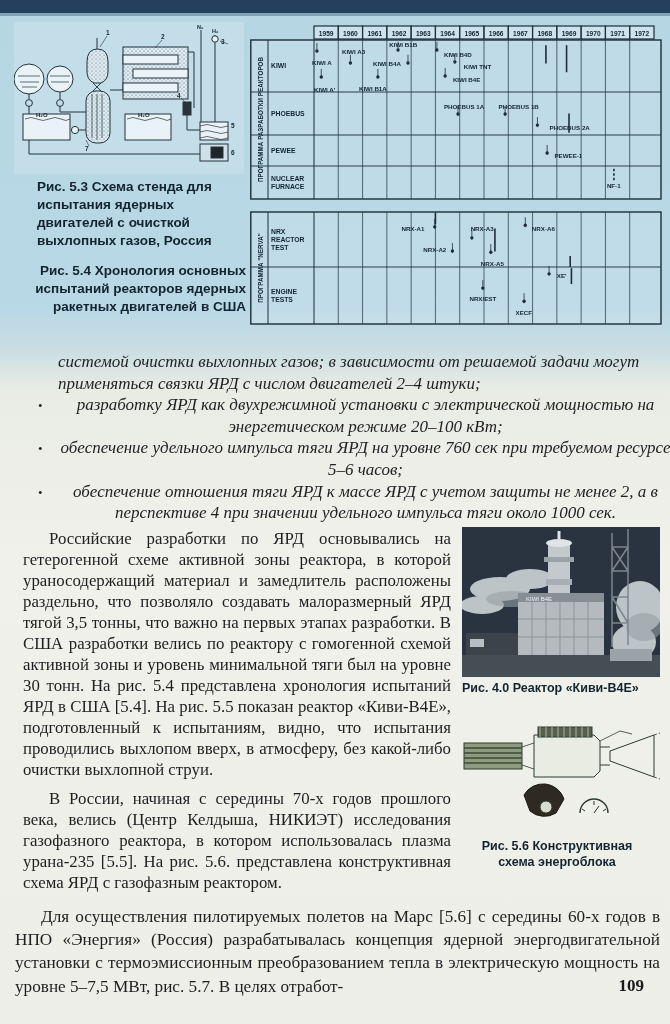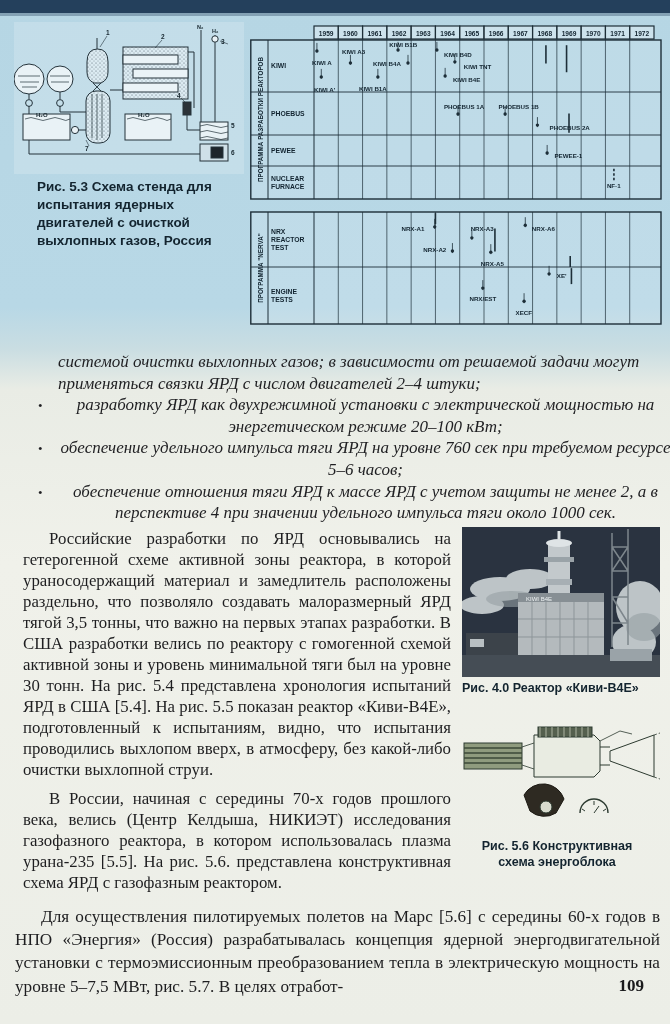--- a/index.html
+++ b/index.html
@@ -112,20 +112,21 @@
         <text x="206" y="22">3</text>
         <text x="162" y="76">4</text>
         <text x="216" y="106">5</text>
         <text x="216" y="133">6</text>
         <text x="70" y="129">7</text>
       </g>
     </svg>
   </div>
 
   <div class="caption cap53">Рис. 5.3 Схема стенда для испытания ядерных двигателей с очисткой выхлопных газов, Россия</div>
+  <div class="caption cap54">Рис. 5.4 Хронология основных испытаний реакторов ядерных ракетных двигателей в США</div>
 
   <div class="chart-wrap">
     <svg id="chart-svg" viewBox="0 0 412 310" width="412" height="310">
         <rect x="64" y="2" width="24.285714285714285" height="13" fill="rgba(255,255,255,0.3)" stroke="#1d2e38" stroke-width="1.2"></rect>
         <text x="76.14285714285714" y="11.8" fill="#122430" font-size="6.6" text-anchor="middle" font-weight="bold">1959</text>
         <rect x="88.28571428571428" y="2" width="24.285714285714285" height="13" fill="rgba(255,255,255,0.3)" stroke="#1d2e38" stroke-width="1.2"></rect>
         <text x="100.42857142857142" y="11.8" fill="#122430" font-size="6.6" text-anchor="middle" font-weight="bold">1960</text>
         <rect x="112.57142857142857" y="2" width="24.285714285714285" height="13" fill="rgba(255,255,255,0.3)" stroke="#1d2e38" stroke-width="1.2"></rect>
         <text x="124.71428571428571" y="11.8" fill="#122430" font-size="6.6" text-anchor="middle" font-weight="bold">1961</text>
         <rect x="136.85714285714286" y="2" width="24.285714285714285" height="13" fill="rgba(255,255,255,0.3)" stroke="#1d2e38" stroke-width="1.2"></rect>

